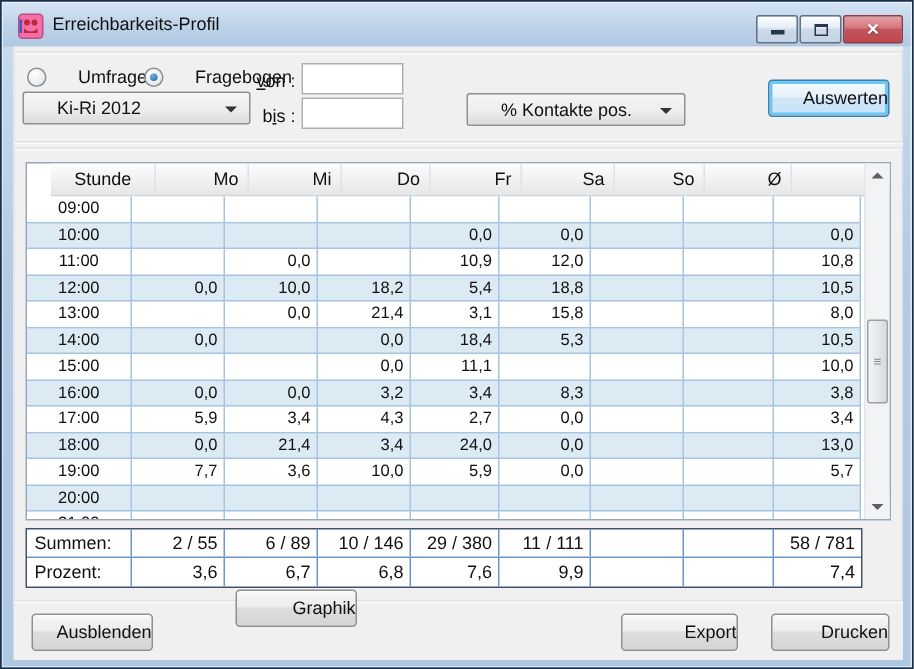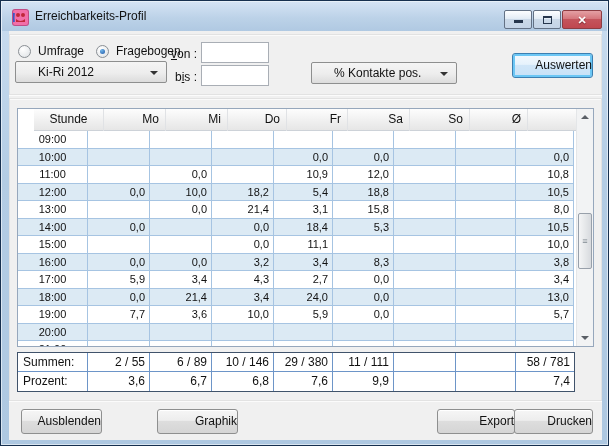--- a/index.html
+++ b/index.html
@@ -33,21 +33,21 @@
   .glyph-close { position:absolute; left:0; top:0; right:0; bottom:0;
     color:#FFFFFF; font-size:11px; font-weight:bold; text-align:center; line-height:18px;
     text-shadow:0 1px 1px #7A2A30; }
   
   .client { position:absolute; left:8px; top:30px; width:593px; height:409px; background:#F0F0F0; }
   .panel { position:absolute; background:#F0F0F0; border:1px solid #E2E2E2;
     box-shadow:0 1px 0 #FBFBFB, inset 0 1px 0 #FAFAFA; }
   .panel-top  { left:8px; top:33px; width:593px; height:61px; }
   .panel-main { left:8px; top:97px; width:593px; height:303px; }
   
-  .radio-wrap { position:absolute; display:flex; align-items:center; gap:7px; height:14px; }
+  .radio-wrap { position:absolute; display:flex; align-items:center; gap:21px; height:14px; }
   .radio { width:13px; height:13px; border-radius:50%; border:1px solid #8A8F94;
     background:radial-gradient(circle at 35% 30%, #FFFFFF, #DDE1E4); position:relative; }
   .radio.sel::after { content:""; position:absolute; left:3px; top:3px; width:5px; height:5px;
     border-radius:50%; background:radial-gradient(circle at 35% 30%, #6FB4E8, #1F58A8); }
   .radio-label { font-size:12px; color:#111; }
   .combo { position:absolute; border:1px solid #8E8F8F; border-radius:2px;
     background:linear-gradient(#F5F5F5,#EDEDED 55%,#DCDCDC);
     font-size:12px; color:#111; line-height:20px; padding-left:22px; }
   .combo .arrow { position:absolute; right:8px; top:9px; width:0; height:0;
     border-left:4px solid transparent; border-right:4px solid transparent;
@@ -354,17 +354,17 @@
         <div class="scell c3">6,8</div>
         <div class="scell c4">7,6</div>
         <div class="scell c5">9,9</div>
         <div class="scell c6"></div>
         <div class="scell c7"></div>
         <div class="scell c8">7,4</div>
       </div>
     </div>
 
   <div class="btn" style="left:20px;  top:408px; width:81px; height:25px;">Ausblenden</div>
-  <div class="btn" style="left:156px; top:408px; width:81px; height:25px;">Graphik</div>
-  <div class="btn" style="left:436px; top:408px; width:78px; height:25px;">Export</div>
+  <div class="btn" style="left:156px; top:392px; width:81px; height:25px;">Graphik</div>
+  <div class="btn" style="left:413px; top:408px; width:78px; height:25px;">Export</div>
   <div class="btn" style="left:513px; top:408px; width:79px; height:25px;">Drucken</div>
 
 </div>
 
 </body></html>

